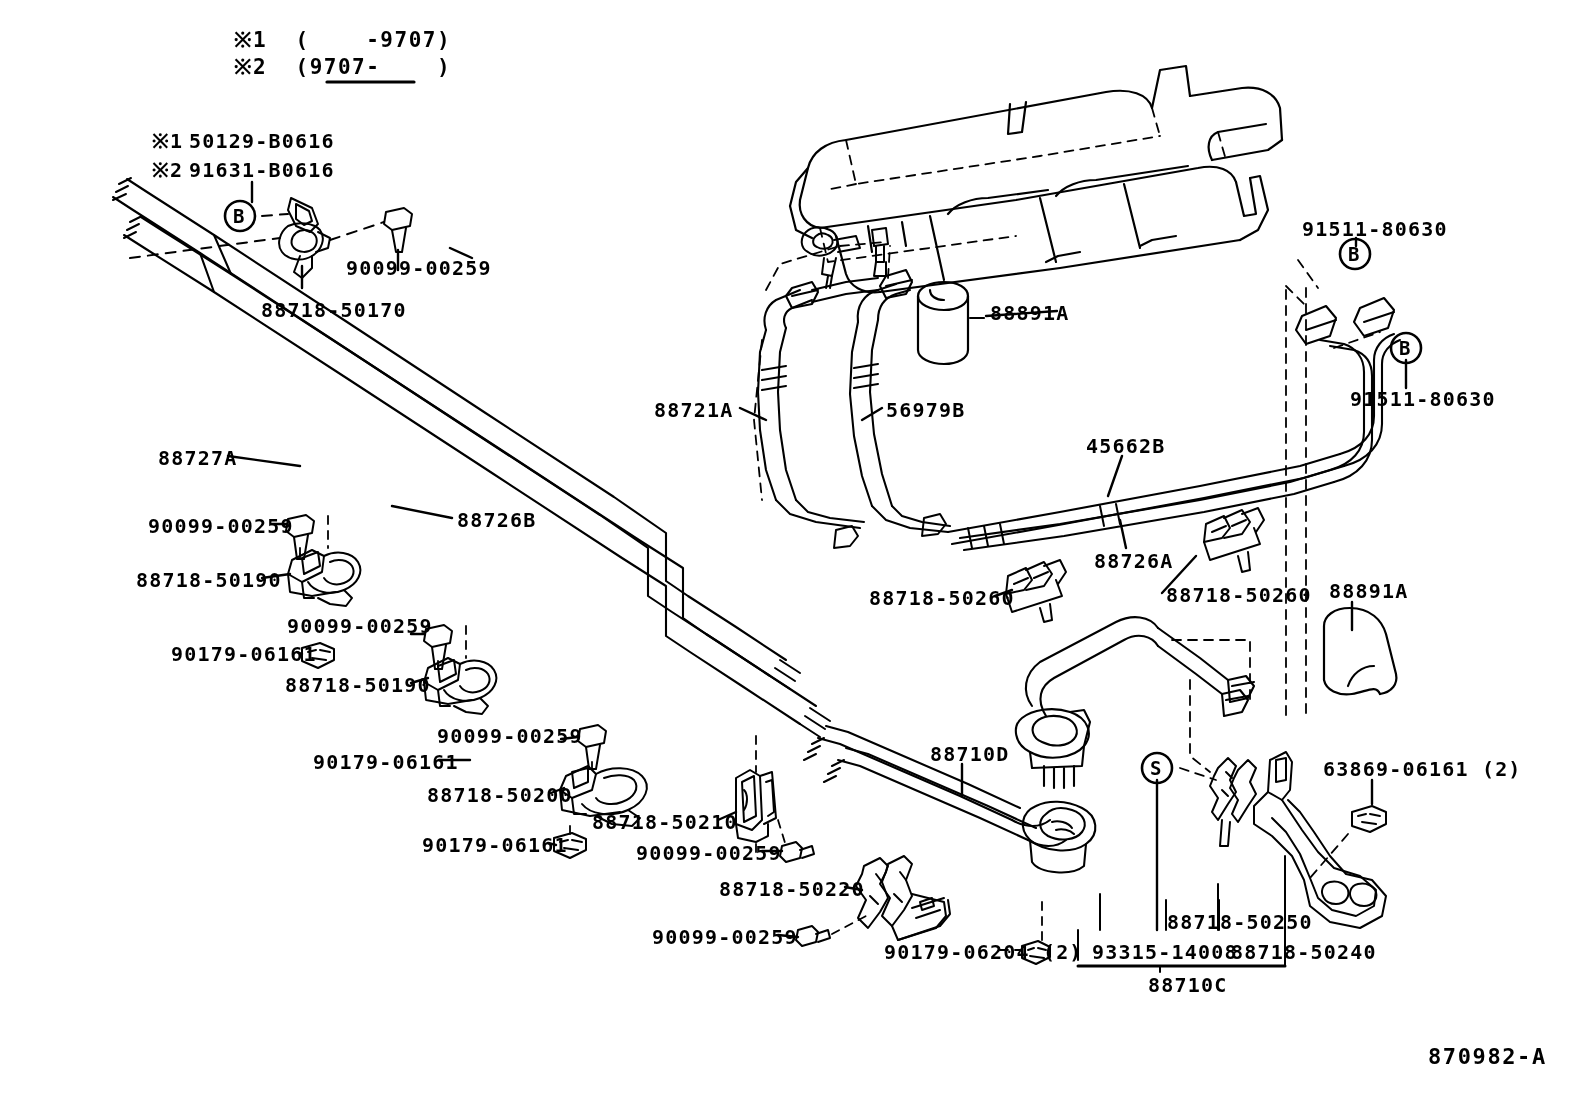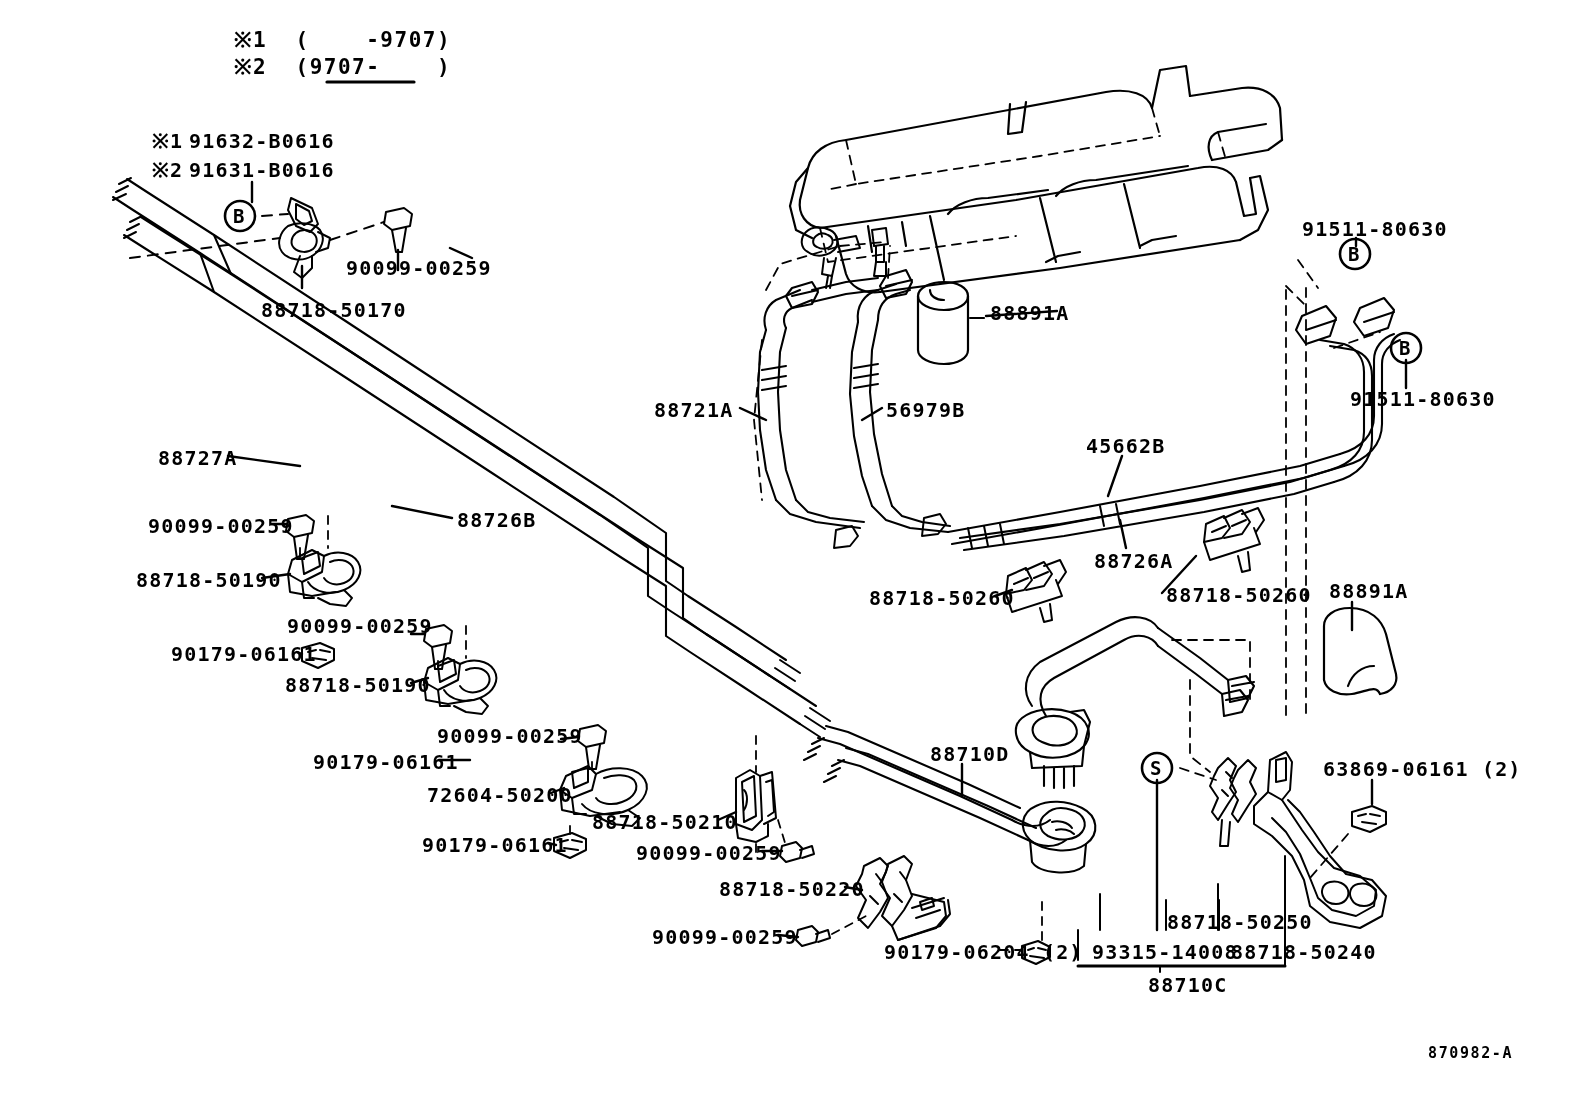--- a/index.html
+++ b/index.html
@@ -6,21 +6,21 @@
   body{width:1592px;height:1099px;position:relative;overflow:hidden;
        font-family:"DejaVu Sans Mono","Liberation Mono",monospace;color:#000;}
   #stage{position:absolute;left:0;top:0;width:1592px;height:1099px;}
   svg.art{position:absolute;left:0;top:0;width:1592px;height:1099px;}
   .lbl{position:absolute;white-space:pre;font-size:20px;letter-spacing:1.2px;
        font-weight:700;line-height:1;color:#000;
        font-family:"DejaVu Sans Mono","Liberation Mono",monospace;}
   .hdr{position:absolute;white-space:pre;font-size:21px;font-weight:700;
        letter-spacing:1.5px;line-height:1.35;
        font-family:"DejaVu Sans Mono","Liberation Mono",monospace;}
-  .code{position:absolute;white-space:pre;font-size:15px;font-weight:700;
+  .code{position:absolute;white-space:pre;font-size:22px;font-weight:700;
         letter-spacing:1.6px;
         font-family:"DejaVu Sans Mono","Liberation Mono",monospace;}
 </style>
 </head>
 <body>
 
 <div id="stage">
 
   <div class="hdr" style="left:234px;top:26px;">※1  (    -9707)</div>
   <div class="hdr" style="left:234px;top:53px;">※2  (9707-    )</div>
@@ -483,21 +483,21 @@
       <circle cx="1157" cy="768" r="15"></circle>
     </g>
   </svg>
 
   <div class="lbl" style="left:233px;top:207px;font-size:19px;">B</div>
   <div class="lbl" style="left:1348px;top:245px;font-size:19px;">B</div>
   <div class="lbl" style="left:1399px;top:339px;font-size:19px;">B</div>
   <div class="lbl" style="left:1150px;top:759px;font-size:19px;">S</div>
 
   <div class="lbl" style="left:152px;top:131px;">※1</div>
-  <div class="lbl" style="left:189px;top:131px;">91632-B0616</div>
+  <div class="lbl" style="left:189px;top:131px;">50129-B0616</div>
   <div class="lbl" style="left:152px;top:160px;">※2</div>
   <div class="lbl" style="left:189px;top:160px;">91631-B0616</div>
 
   <div class="lbl" style="left:346px;top:258px;">90099-00259</div>
   <div class="lbl" style="left:261px;top:300px;">88718-50170</div>
   <div class="lbl" style="left:990px;top:303px;">88891A</div>
   <div class="lbl" style="left:1302px;top:219px;">91511-80630</div>
   <div class="lbl" style="left:1350px;top:389px;">91511-80630</div>
   <div class="lbl" style="left:654px;top:400px;">88721A</div>
   <div class="lbl" style="left:886px;top:400px;">56979B</div>
@@ -510,21 +510,21 @@
   <div class="lbl" style="left:869px;top:588px;">88718-50260</div>
   <div class="lbl" style="left:1166px;top:585px;">88718-50260</div>
   <div class="lbl" style="left:1329px;top:581px;">88891A</div>
   <div class="lbl" style="left:287px;top:616px;">90099-00259</div>
   <div class="lbl" style="left:171px;top:644px;">90179-06161</div>
   <div class="lbl" style="left:285px;top:675px;">88718-50190</div>
   <div class="lbl" style="left:437px;top:726px;">90099-00259</div>
   <div class="lbl" style="left:930px;top:744px;">88710D</div>
   <div class="lbl" style="left:313px;top:752px;">90179-06161</div>
   <div class="lbl" style="left:1323px;top:759px;">63869-06161 (2)</div>
-  <div class="lbl" style="left:427px;top:785px;">72604-50200</div>
+  <div class="lbl" style="left:427px;top:785px;">88718-50200</div>
   <div class="lbl" style="left:592px;top:812px;">88718-50210</div>
   <div class="lbl" style="left:422px;top:835px;">90179-06161</div>
   <div class="lbl" style="left:636px;top:843px;">90099-00259</div>
   <div class="lbl" style="left:719px;top:879px;">88718-50220</div>
   <div class="lbl" style="left:652px;top:927px;">90099-00259</div>
   <div class="lbl" style="left:884px;top:942px;">90179-06204 (2)</div>
   <div class="lbl" style="left:1167px;top:912px;text-align:right;">88718-50250</div>
   <div class="lbl" style="left:1092px;top:942px;">93315-14008</div>
   <div class="lbl" style="left:1231px;top:942px;">88718-50240</div>
   <div class="lbl" style="left:1148px;top:975px;">88710C</div>

